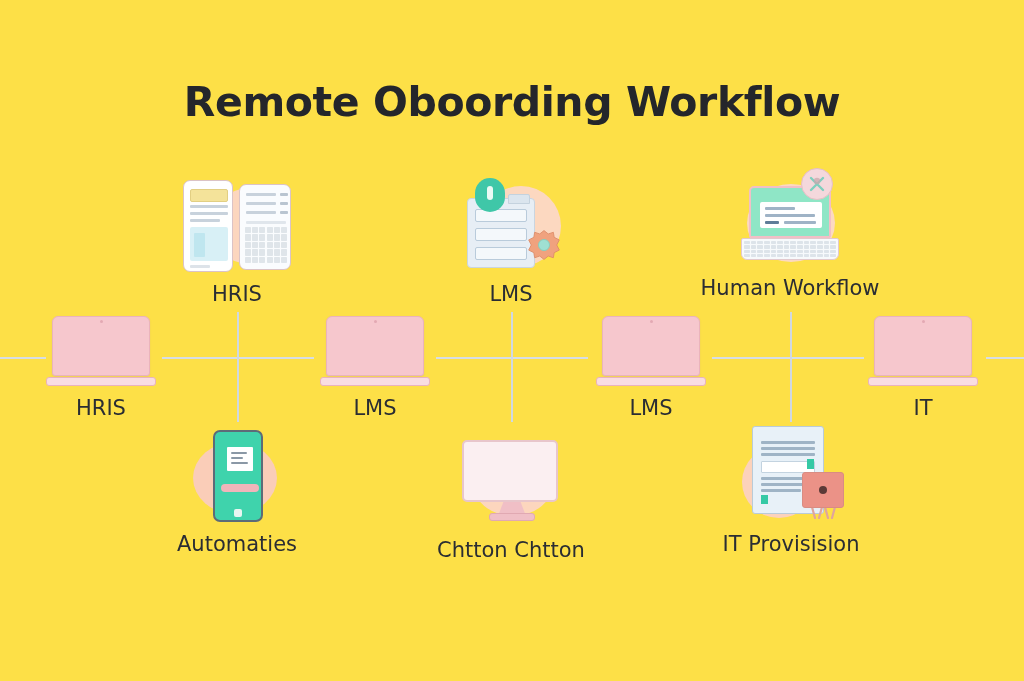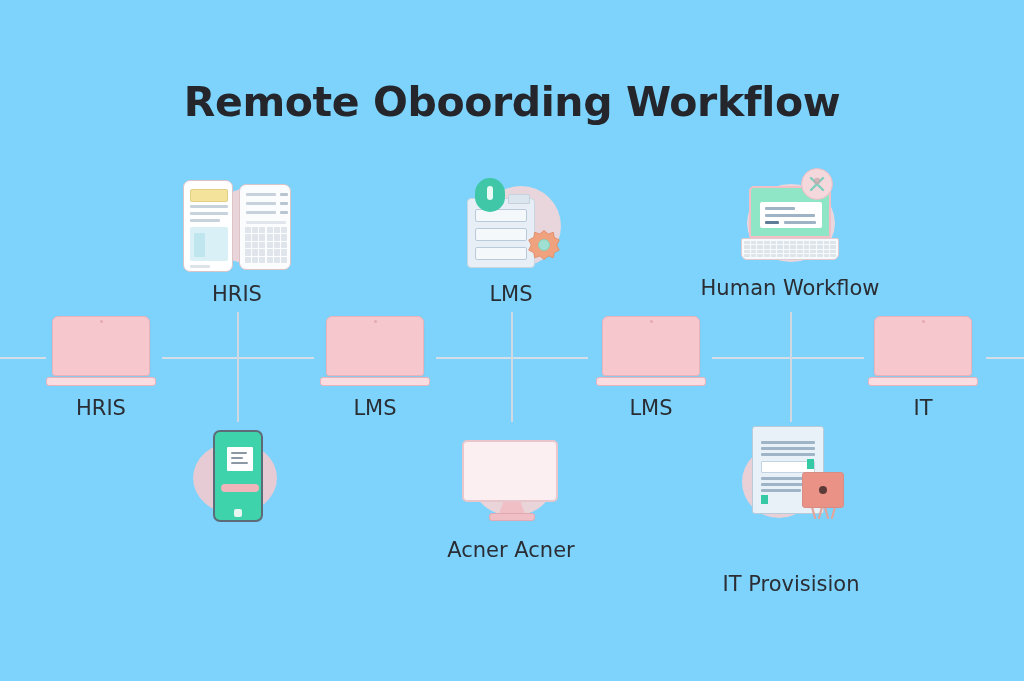--- a/index.html
+++ b/index.html
@@ -4,21 +4,21 @@
 <style>
   html, body {
     margin: 0;
     padding: 0;
     background: #ffffff;
   }
   #canvas {
     position: relative;
     width: 1024px;
     height: 681px;
-    background: #7dd3fc;
+    background: #fde047;
     overflow: hidden;
     font-family: "Liberation Sans", sans-serif;
   }
 
   
   #title {
     position: absolute;
     left: 0;
     top: 78px;
     width: 1024px;
@@ -572,33 +572,34 @@
       <span class="phone">
         <span class="note">
           <b style="top:5px;  width:16px;"></b>
           <b style="top:10px; width:12px;"></b>
           <b style="top:15px; width:17px;"></b>
         </span>
         <span class="pill"></span>
         <span class="home"></span>
       </span>
     </span>
+    <span class="node-label">Automaties</span>
   </div>
 
   <div class="node" style="left:456px; top:434px; width:110px;">
     <span class="icon-wrap mon-icon">
       <span class="blob"></span>
       <span class="mon-neck"></span>
       <span class="mon-foot"></span>
       <span class="mon-body"><span class="mon-screen"></span></span>
     </span>
-    <span class="node-label">Acner Acner</span>
-  </div>
-
-  <div class="node" style="left:736px; top:424px; width:110px;gap:40px;">
+    <span class="node-label">Chtton Chtton</span>
+  </div>
+
+  <div class="node" style="left:736px; top:424px; width:110px;">
     <span class="icon-wrap doc-icon">
       <span class="blob"></span>
       <span class="doc-sheet">
         <span class="dl" style="top:14px; width:54px;"></span>
         <span class="dl" style="top:20px; width:54px;"></span>
         <span class="dl" style="top:26px; width:54px;"></span>
         <span class="dfield" style="top:34px;"></span>
         <span class="tmark" style="left:54px; top:32px;"></span>
         <span class="dl" style="top:50px; width:54px;"></span>
         <span class="dl" style="top:56px; width:54px;"></span>

